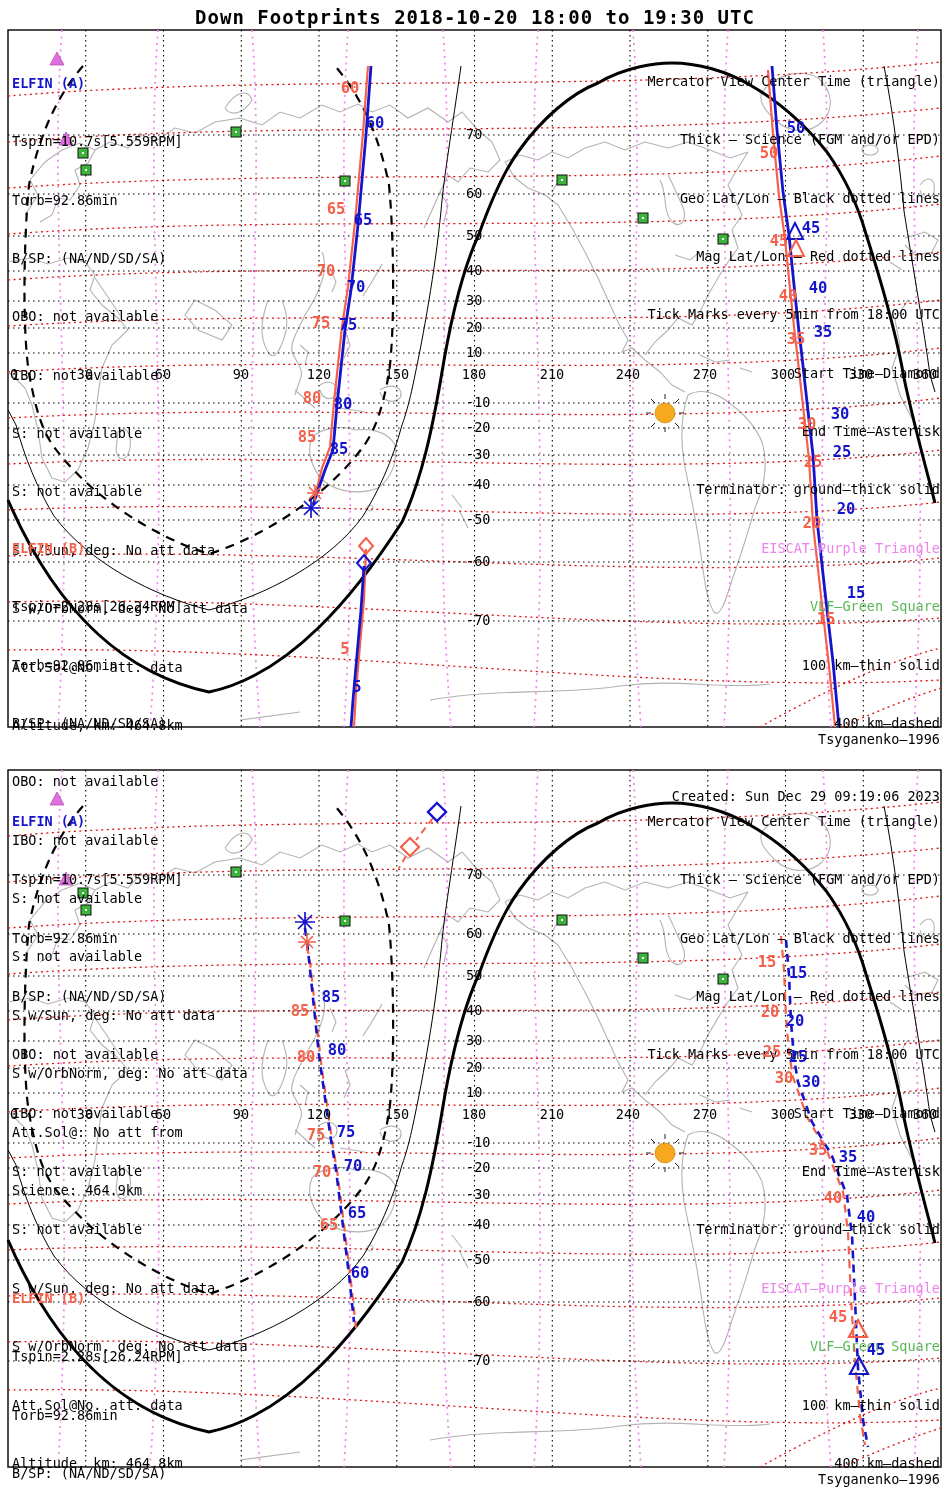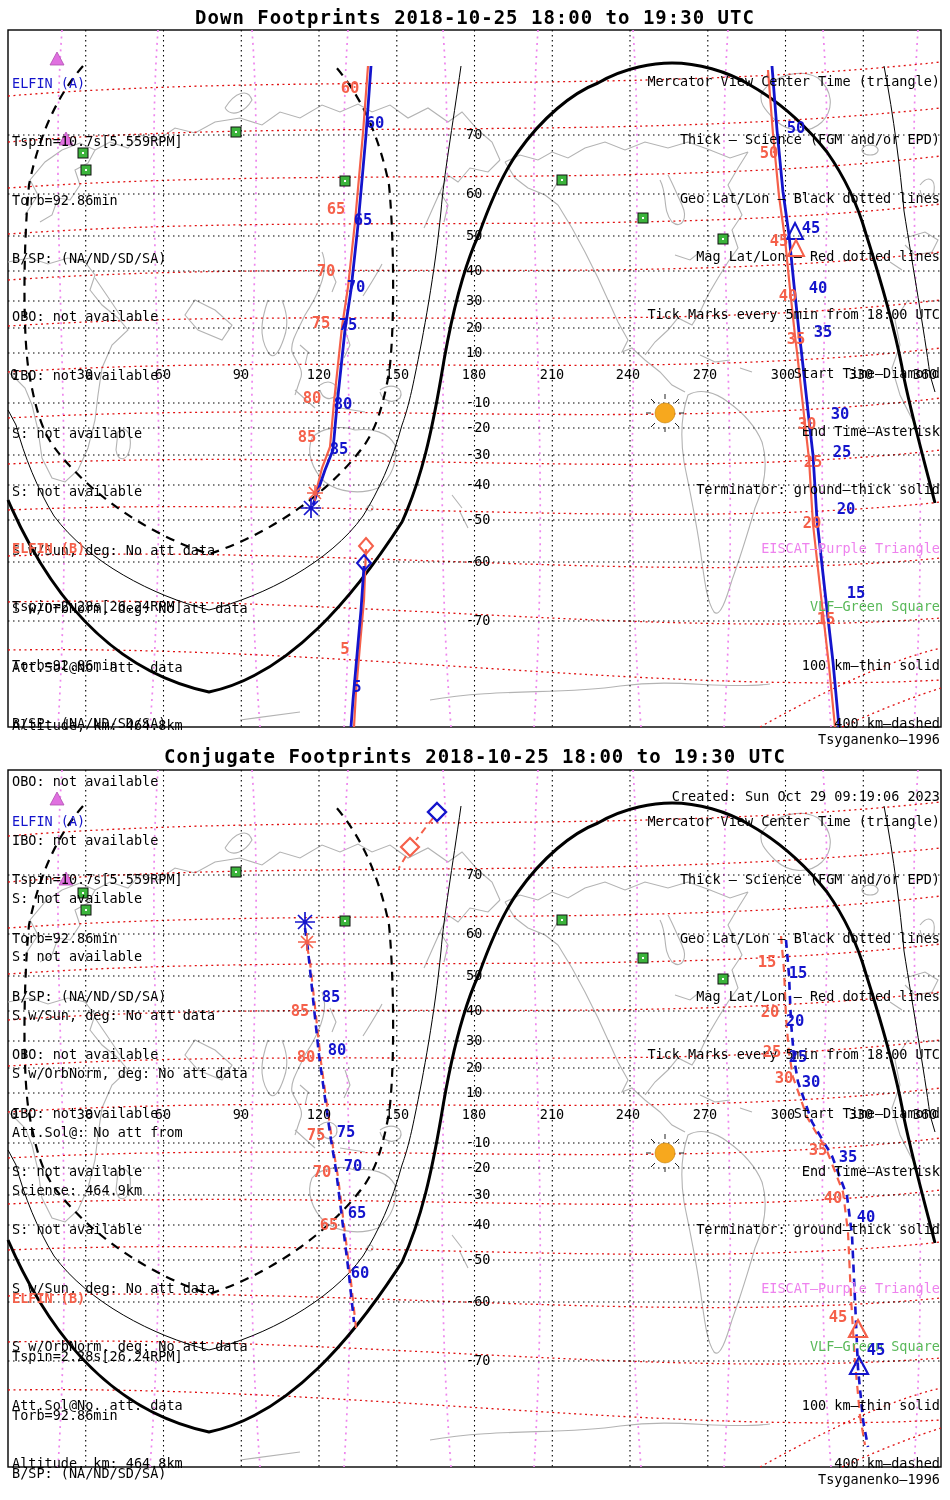--- a/index.html
+++ b/index.html
@@ -1,21 +1,21 @@
 <!DOCTYPE html>
 <html><head>
 <meta charset="utf-8">
 <style>
   html,body{margin:0;padding:0;background:#fff;}
   #stage{position:relative;width:950px;height:1500px;background:#fff;overflow:hidden;
          font-family:"DejaVu Sans Mono","Liberation Mono",monospace;color:#000;}
   svg{position:absolute;left:0;top:0;}
   .ttl{position:absolute;width:950px;text-align:center;font-size:19px;font-weight:bold;letter-spacing:1px;}
   .blk{position:absolute;font-size:13.5px;line-height:19.45px;white-space:pre;}
-  .hdrA{color:#1414cc;font-weight:normal;}
+  .hdrA{color:#1414cc;font-weight:bold;}
   .hdrB{color:#f5604a;font-weight:bold;}
   .lgd{position:absolute;right:10px;text-align:right;font-size:13.5px;line-height:19.45px;white-space:pre;}
   .lg-red{color:#000000;}
   .lg-vio{color:#ee82ee;}
   .lg-grn{color:#58b858;}
   .lon{position:absolute;font-size:13.5px;transform:translate(-50%,0);}
   .lat{position:absolute;font-size:13.5px;}
   .tk{position:absolute;font-size:15.5px;font-weight:bold;transform:translate(-50%,-50%);}
   .tk.b{color:#1414cc;}
   .tk.r{color:#f5604a;}
@@ -186,22 +186,21 @@
     </g>
     <g stroke="#f5604a" stroke-width="1.6">
       <path d="M298,942 H316 M307,933 V951 M301,936 L313,948 M301,948 L313,936"></path>
     </g>
 
     <path d="M858,1320 L867,1337 L849,1337 Z" fill="none" stroke="#f5604a" stroke-width="2.2"></path>
     <path d="M859,1357 L868,1374 L850,1374 Z" fill="none" stroke="#1414cc" stroke-width="2.2"></path>
   </g>
 </svg>
 
-<div class="ttl" style="top:6px">Down Footprints 2018-10-25 18:00 to 19:30 UTC</div>
-<div class="ttl" style="top:745px">Conjugate Footprints 2018-10-25 18:00 to 19:30 UTC</div>
+<div class="ttl" style="top:6px">Down Footprints 2018-10-20 18:00 to 19:30 UTC</div>
 
 <div class="blk" style="left:12px;top:35px">
   <div class="hdrA">ELFIN (A)</div>
   <div>Tspin=10.7s[5.559RPM]</div>
   <div>Torb=92.86min</div>
   <div>B/SP: (NA/ND/SD/SA)</div>
   <div>OBO: not available</div>
   <div>IBO: not available</div>
   <div>S: not available</div>
   <div>S: not available</div>
@@ -233,21 +232,21 @@
   <div>Start Time—Diamond</div>
   <div>End Time—Asterisk</div>
   <div>Terminator: ground—thick solid</div>
   <div class="lg-vio">EISCAT—Purple Triangle</div>
   <div class="lg-grn">VLF—Green Square</div>
   <div>100 km—thin solid</div>
   <div>400 km—dashed</div>
 </div>
 <div class="crd" style="top:692px">
   <div>Tsyganenko—1996</div>
-  <div>Created: Sun Oct 29 09:19:06 2023</div>
+  <div>Created: Sun Dec 29 09:19:06 2023</div>
 </div>
 
 <div class="blk" style="left:12px;top:773px">
   <div class="hdrA">ELFIN (A)</div>
   <div>Tspin=10.7s[5.559RPM]</div>
   <div>Torb=92.86min</div>
   <div>B/SP: (NA/ND/SD/SA)</div>
   <div>OBO: not available</div>
   <div>IBO: not available</div>
   <div>S: not available</div>

